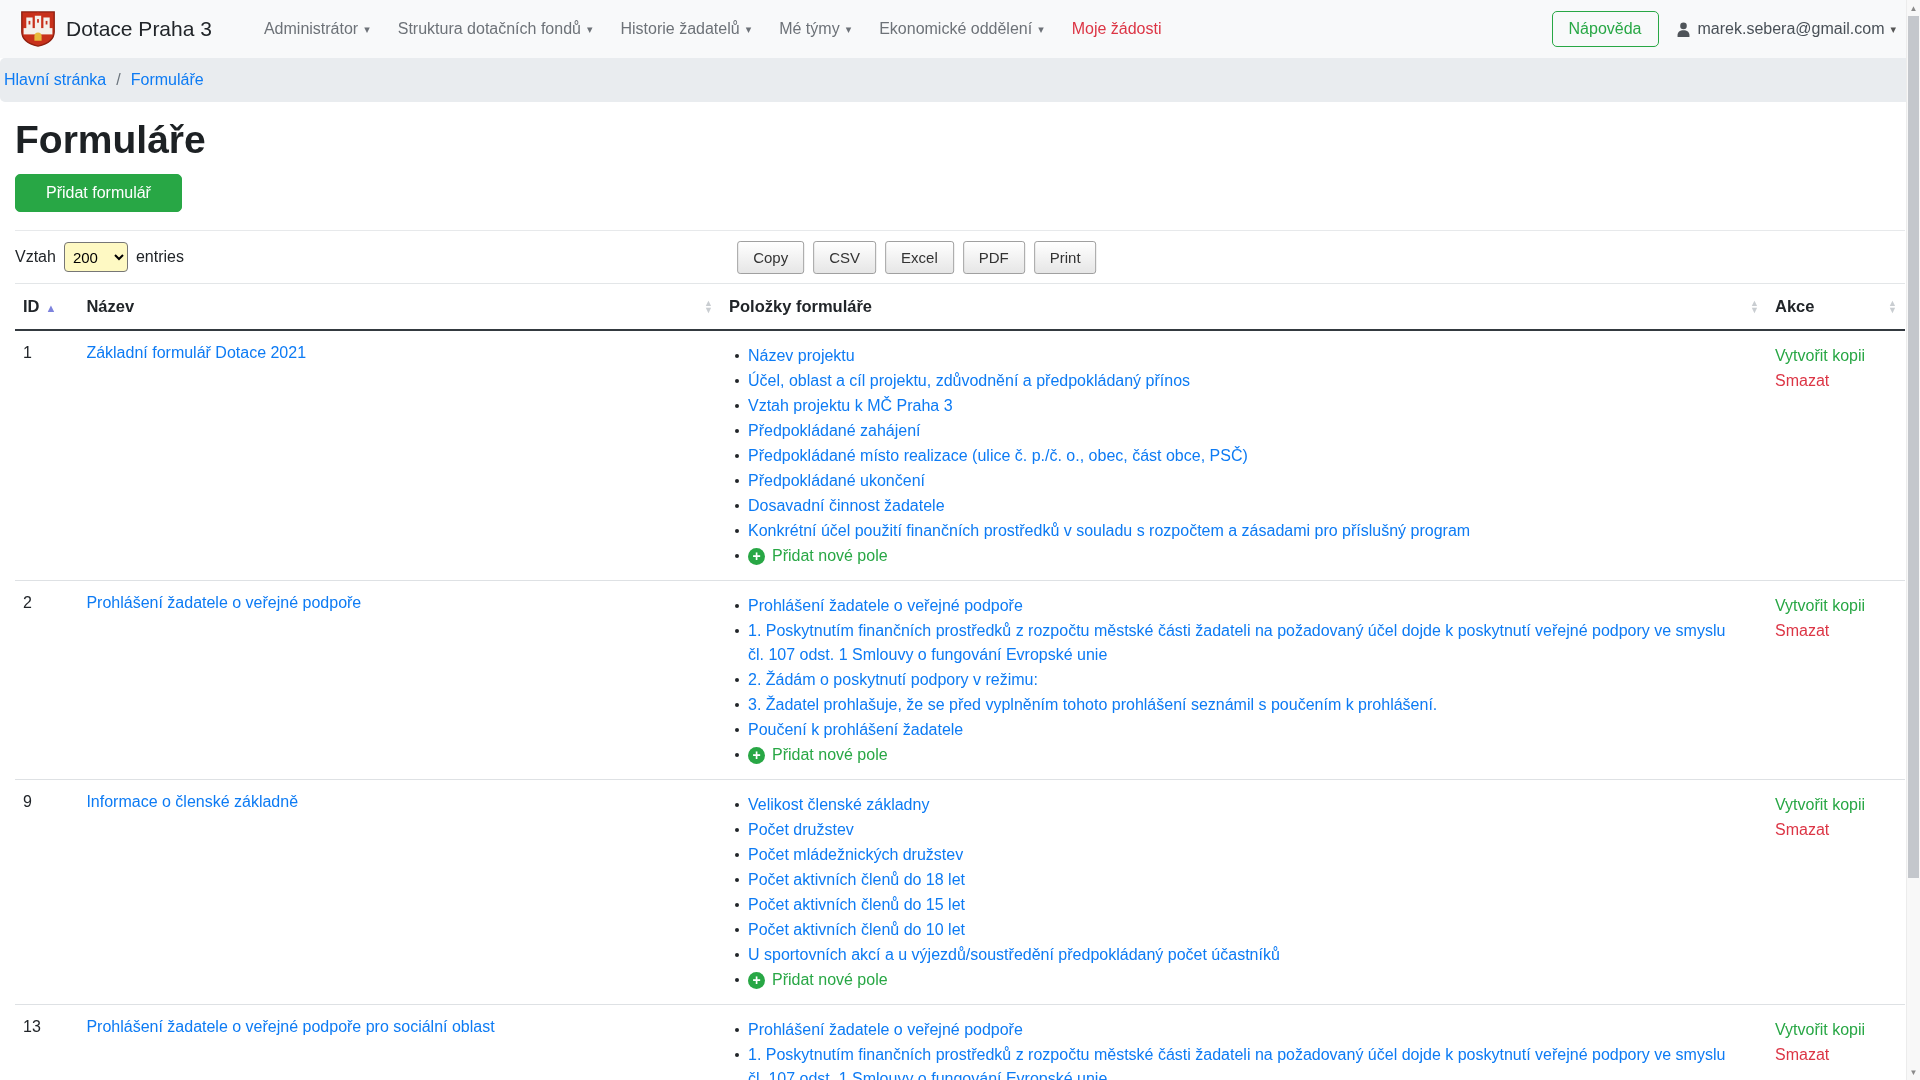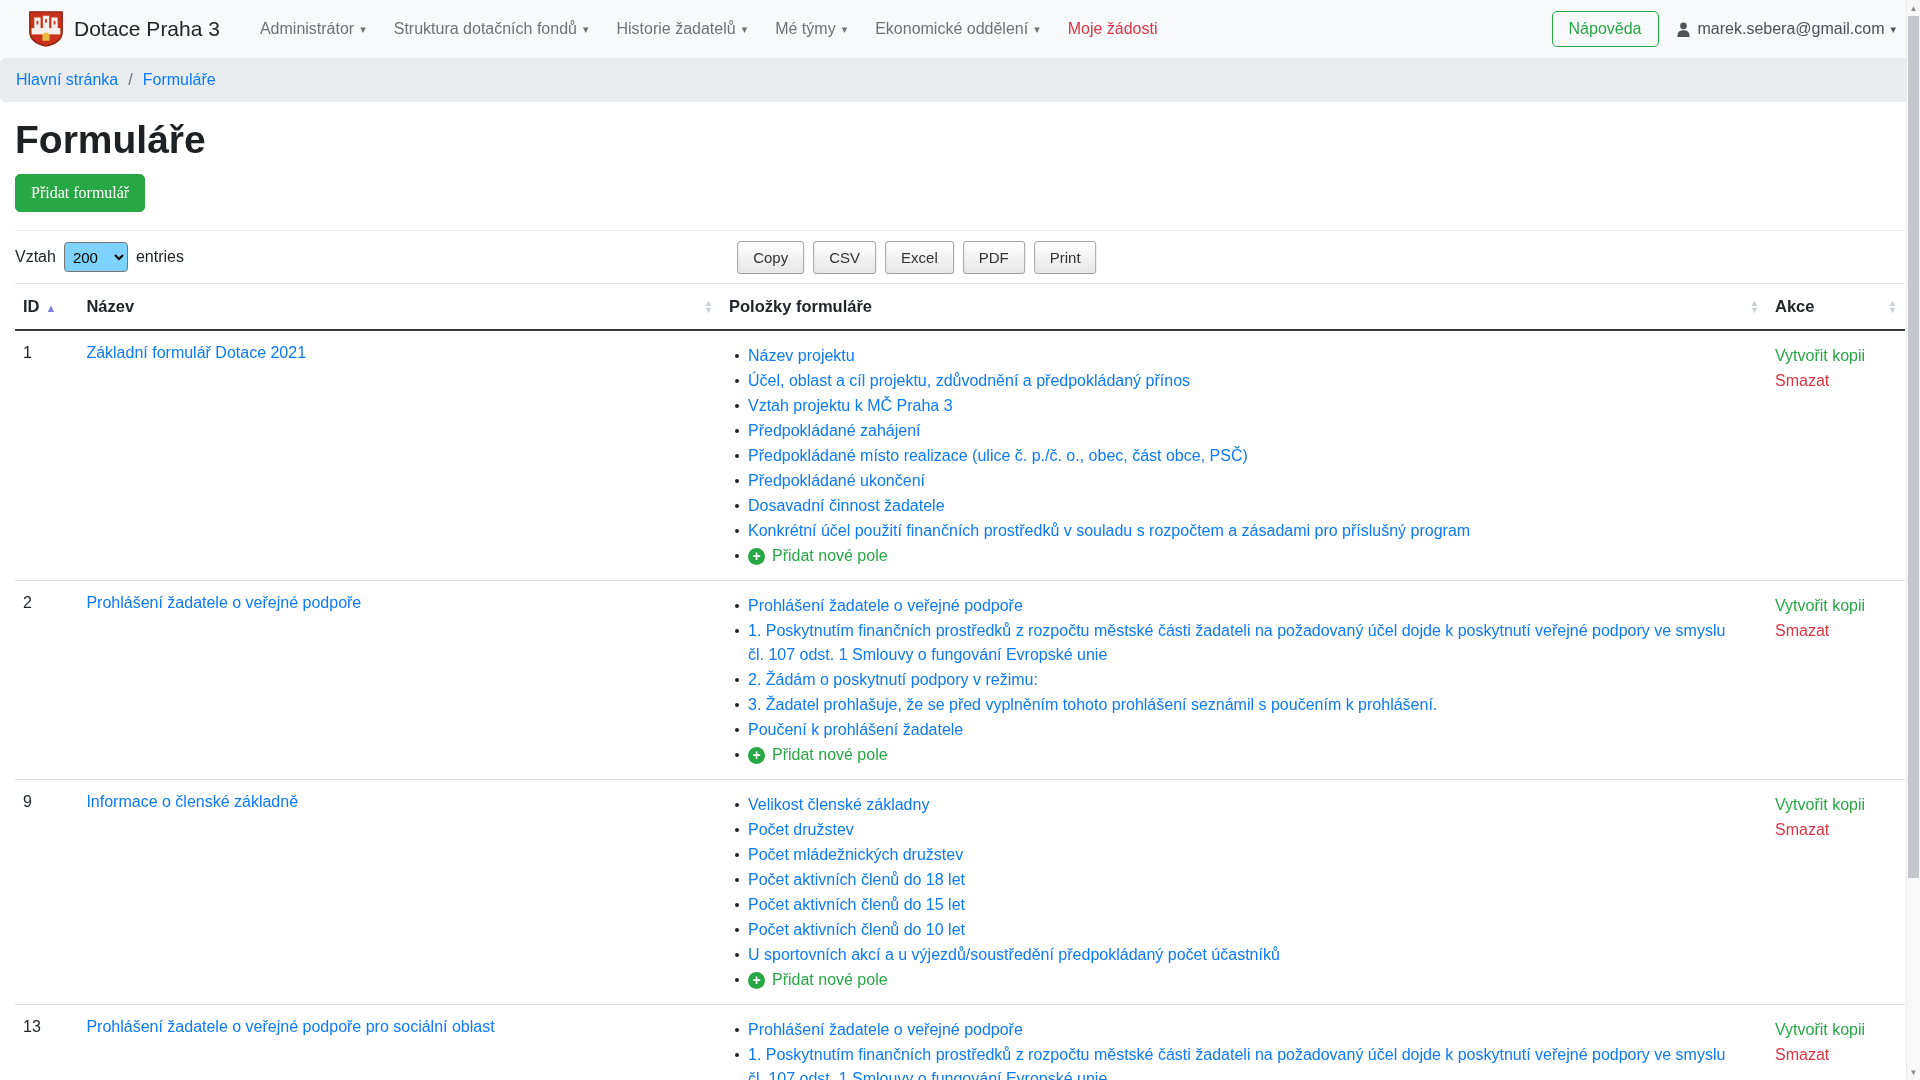--- a/index.html
+++ b/index.html
@@ -11,21 +11,22 @@
     font-size: 16px;
   }
   a { text-decoration: none; cursor: pointer; }
 
   
   .navbar {
     height: 58px;
     background: #f8f9fa;
     display: flex;
     align-items: center;
-    padding: 0 24px 0 28px;
+    padding: 0 24px 0 20px;
+    gap: 12px;
   }
   .brand { display: flex; align-items: center; gap: 10px; margin-right: 26px; }
   .brand-title { font-size: 21px; color: #212529; }
   .nav-links { display: flex; align-items: center; flex: 1 1 auto; }
   .nav-link {
     color: #6d7278;
     font-size: 16px;
     padding: 8px 14px;
     display: inline-flex;
     align-items: center;
@@ -45,60 +46,60 @@
     font-family: inherit;
     cursor: pointer;
   }
   .user-menu { display: flex; align-items: center; gap: 6px; color: #495057; font-size: 16px; cursor: pointer; }
   .user-menu .caret { font-size: 11px; color: #555; }
 
   
   .breadcrumb {
     background: #e9ecef;
     border-radius: 5px;
-    padding: 13px 16px;
+    padding: 13px 4px;
     display: flex;
     align-items: center;
     gap: 10px;
     font-size: 16px;
   }
   .breadcrumb a { color: #0d7bf4; }
   .breadcrumb .sep { color: #6c757d; }
 
   
   .main { padding: 0 15px; }
   h1.page-title { font-size: 39px; font-weight: 600; margin: 16px 0 12px; color: #1d2124; }
   .btn-add {
     background: #28a745;
     border: 1px solid #28a745;
     color: #fff;
     font-size: 16px;
-    padding: 9px 15px;
+    padding: 9px 30px;
     border-radius: 5px;
-    font-family: Liberation Serif, serif;
+    font-family: Liberation Sans, sans-serif;
     cursor: pointer;
     margin-bottom: 14px;
   }
   .rule { border: 0; border-top: 1px solid #e7e9eb; margin: 4px 0 0; }
 
   
   .toolbar {
     position: relative;
     display: flex;
     align-items: center;
     padding: 11px 0;
   }
   .length-ctrl { display: flex; align-items: center; gap: 8px; font-size: 16px; color: #212529; }
   .length-ctrl select {
     font-family: inherit;
     font-size: 15px;
     padding: 3px 4px;
     border: 1px solid #767676;
     border-radius: 4px;
-    background: #7dd3fc;
+    background: #fef9c3;
     width: 64px;
     height: 30px;
   }
   .export-btns {
     position: absolute;
     left: 50%;
     transform: translateX(-62%);
     display: flex;
     gap: 9px;
   }

